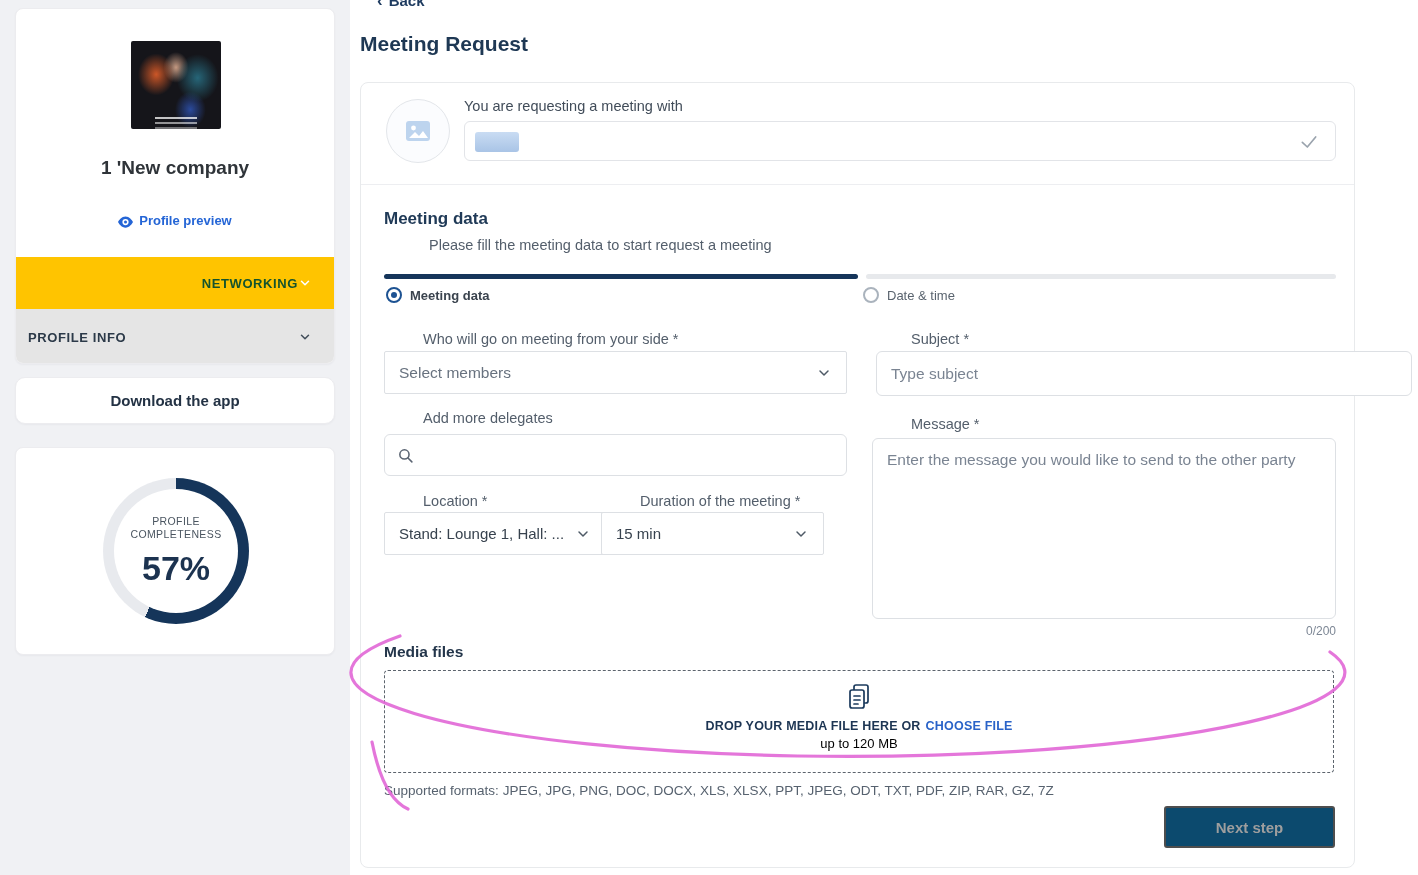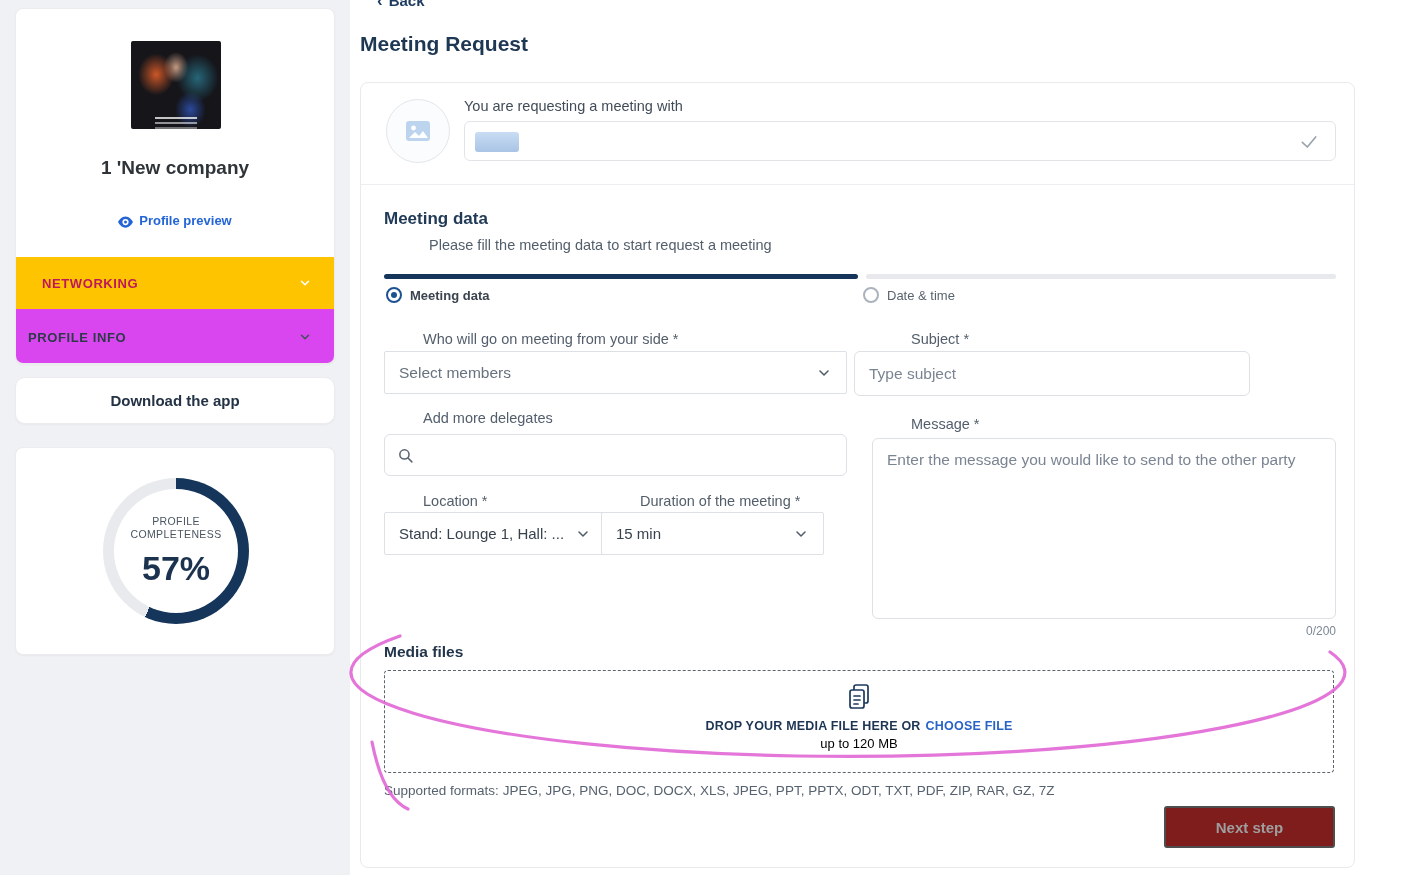--- a/index.html
+++ b/index.html
@@ -22,22 +22,22 @@
   .logo::after { content:""; position:absolute; left:24px; bottom:10px; width:42px; height:2px;
                  background:rgba(255,255,255,.75); box-shadow:0 5px 0 rgba(255,255,255,.55), 0 10px 0 rgba(255,255,255,.4); }
   .company-name { position:absolute; left:0; top:148px; width:100%; text-align:center;
                   font-size:19px; font-weight:700; color:#2f3439; }
   .profile-preview { position:absolute; left:0; top:204px; width:100%; text-align:center;
                      font-size:13px; font-weight:700; color:#2465d6; cursor:pointer; }
   .profile-preview svg { vertical-align:-3px; margin-right:6px; }
   .nav-row { position:absolute; left:0; width:100%; height:52px; display:flex; align-items:center;
              padding:0 22px 0 26px; cursor:pointer; }
   .nav-row .lbl { flex:1; font-size:13px; font-weight:700; letter-spacing:.6px; }
-  #nav-networking { top:248px; background:#ffc400; color:#be185d; }
-  #nav-profile-info { top:300px; height:56px; background:#d946ef; color:#2c3a49;padding-left:12px; }
+  #nav-networking { top:248px; background:#ffc400; color:#14532d;text-align:right; }
+  #nav-profile-info { top:300px; height:56px; background:#e5e5e5; color:#2c3a49;padding-left:12px; }
   #nav-profile-info .chev { color:#44505c; }
   .chev { color:#fff; display:flex; }
 
   #card-download { left:15px; top:377px; width:320px; height:47px; display:flex;
                    align-items:center; justify-content:center; cursor:pointer;
                    font-size:15px; font-weight:700; color:#233244; border-radius:10px; }
 
   #card-completeness { left:15px; top:447px; width:320px; height:208px; }
   .ring { position:absolute; left:87px; top:30px; width:146px; height:146px; border-radius:50%;
           background:conic-gradient(#15355a 0% 57%, #e8eaee 57% 100%); }
@@ -107,21 +107,21 @@
   .dropzone { position:absolute; left:23px; top:587px; width:950px; height:103px;
               border:1.6px dashed #5c646d; border-radius:4px; text-align:center; cursor:pointer; }
   .dz-icon { margin-top:12px; }
   .dz-line1 { margin-top:4px; font-size:12.5px; font-weight:700; letter-spacing:.2px; color:#1d3553; }
   .dz-line1 .choose { color:#2a63c8; margin-left:5px; cursor:pointer; }
   .dz-line2 { margin-top:3px; font-size:13px; color:#000000; }
   .supported { position:absolute; left:23px; top:700px; font-size:13.5px; color:#57626f; }
   .supported .list { margin-left:4px; }
 
   .next-btn { position:absolute; left:803px; top:723px; width:171px; height:42px;
-              background:#7f1d1d; border:2px solid #4e4e4e; border-radius:3px;
+              background:#0c4a6e; border:2px solid #4e4e4e; border-radius:3px;
               font-size:15px; font-weight:600; color:#9e9e9e; display:flex;
               align-items:center; justify-content:center; cursor:not-allowed; }
 
   .annotation { position:absolute; left:0; top:0; width:1418px; height:875px; pointer-events:none; z-index:5; }
 </style>
 </head>
 <body>
 
 <div id="stage">
 
@@ -241,21 +241,21 @@
     <div class="select-box" style="left:240px; top:429px; width:223px;">
       <span class="val dark">15 min</span>
       <span class="chev">
         <svg width="16" height="16" viewBox="0 0 24 24" fill="none" stroke="currentColor" stroke-width="2.2" stroke-linecap="round" stroke-linejoin="round">
             <polyline points="6 9 12 15 18 9"></polyline>
           </svg>
       </span>
     </div>
 
     <div class="fld-label" style="left:511px; top:248px;">Subject *</div>
-    <input class="text-input" style="left: 493px; top: 268px; width: 396px; height: 45px;" placeholder="Type subject">
+    <input class="text-input" style="left: 515px; top: 268px; width: 536px; height: 45px;" placeholder="Type subject">
 
     <div class="fld-label" style="left:511px; top:333px;">Message *</div>
     <textarea class="text-input" style="left: 511px; top: 355px; width: 464px; height: 181px;" placeholder="Enter the message you would like to send to the other party"></textarea>
     <div class="counter">0/200</div>
 
     <div class="media-title">Media files</div>
     <div class="dropzone">
       <div class="dz-icon">
         <svg width="26" height="28" viewBox="0 0 26 28" fill="none" stroke="#1b3a5c" stroke-width="1.7" stroke-linecap="round" stroke-linejoin="round">
             <rect x="8" y="2" width="14" height="18" rx="2" fill="#fff"></rect>
@@ -264,21 +264,21 @@
             <line x1="8" y1="17" x2="14" y2="17"></line>
             <line x1="8" y1="21" x2="12" y2="21"></line>
           </svg>
       </div>
       <div class="dz-line1">
         <span>DROP YOUR MEDIA FILE HERE OR</span><span class="choose">CHOOSE FILE</span>
       </div>
       <div class="dz-line2">up to 120 MB</div>
     </div>
     <div class="supported">
-      <span>Supported formats:</span><span class="list">JPEG, JPG, PNG, DOC, DOCX, XLS, JPEG, PPT, PPTX, ODT, TXT, PDF, ZIP, RAR, GZ, 7Z</span>
+      <span>Supported formats:</span><span class="list">JPEG, JPG, PNG, DOC, DOCX, XLS, XLSX, PPT, JPEG, ODT, TXT, PDF, ZIP, RAR, GZ, 7Z</span>
     </div>
 
     <div class="next-btn">
       <span>Next step</span>
     </div>
   </div>
 
   <svg class="annotation" viewBox="0 0 1418 875">
     <path d="M 400 636 A 497 84 0 1 0 1330 652" fill="none" stroke="#E167D6" stroke-width="3.2" stroke-linecap="round" opacity="0.9"></path>
     <path d="M 372 742 Q 383 798 408 809" fill="none" stroke="#E167D6" stroke-width="3.2" stroke-linecap="round" opacity="0.9"></path>

